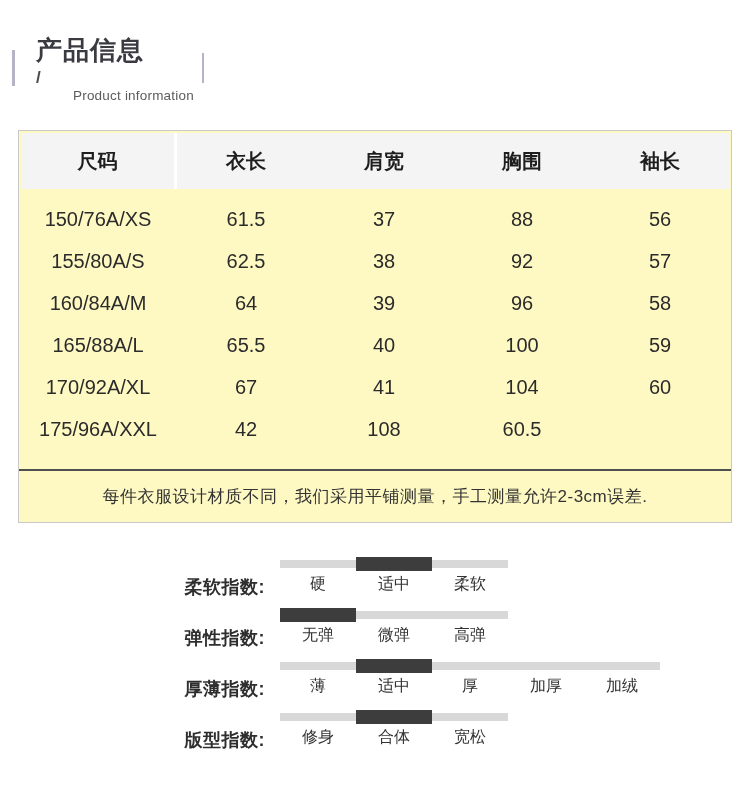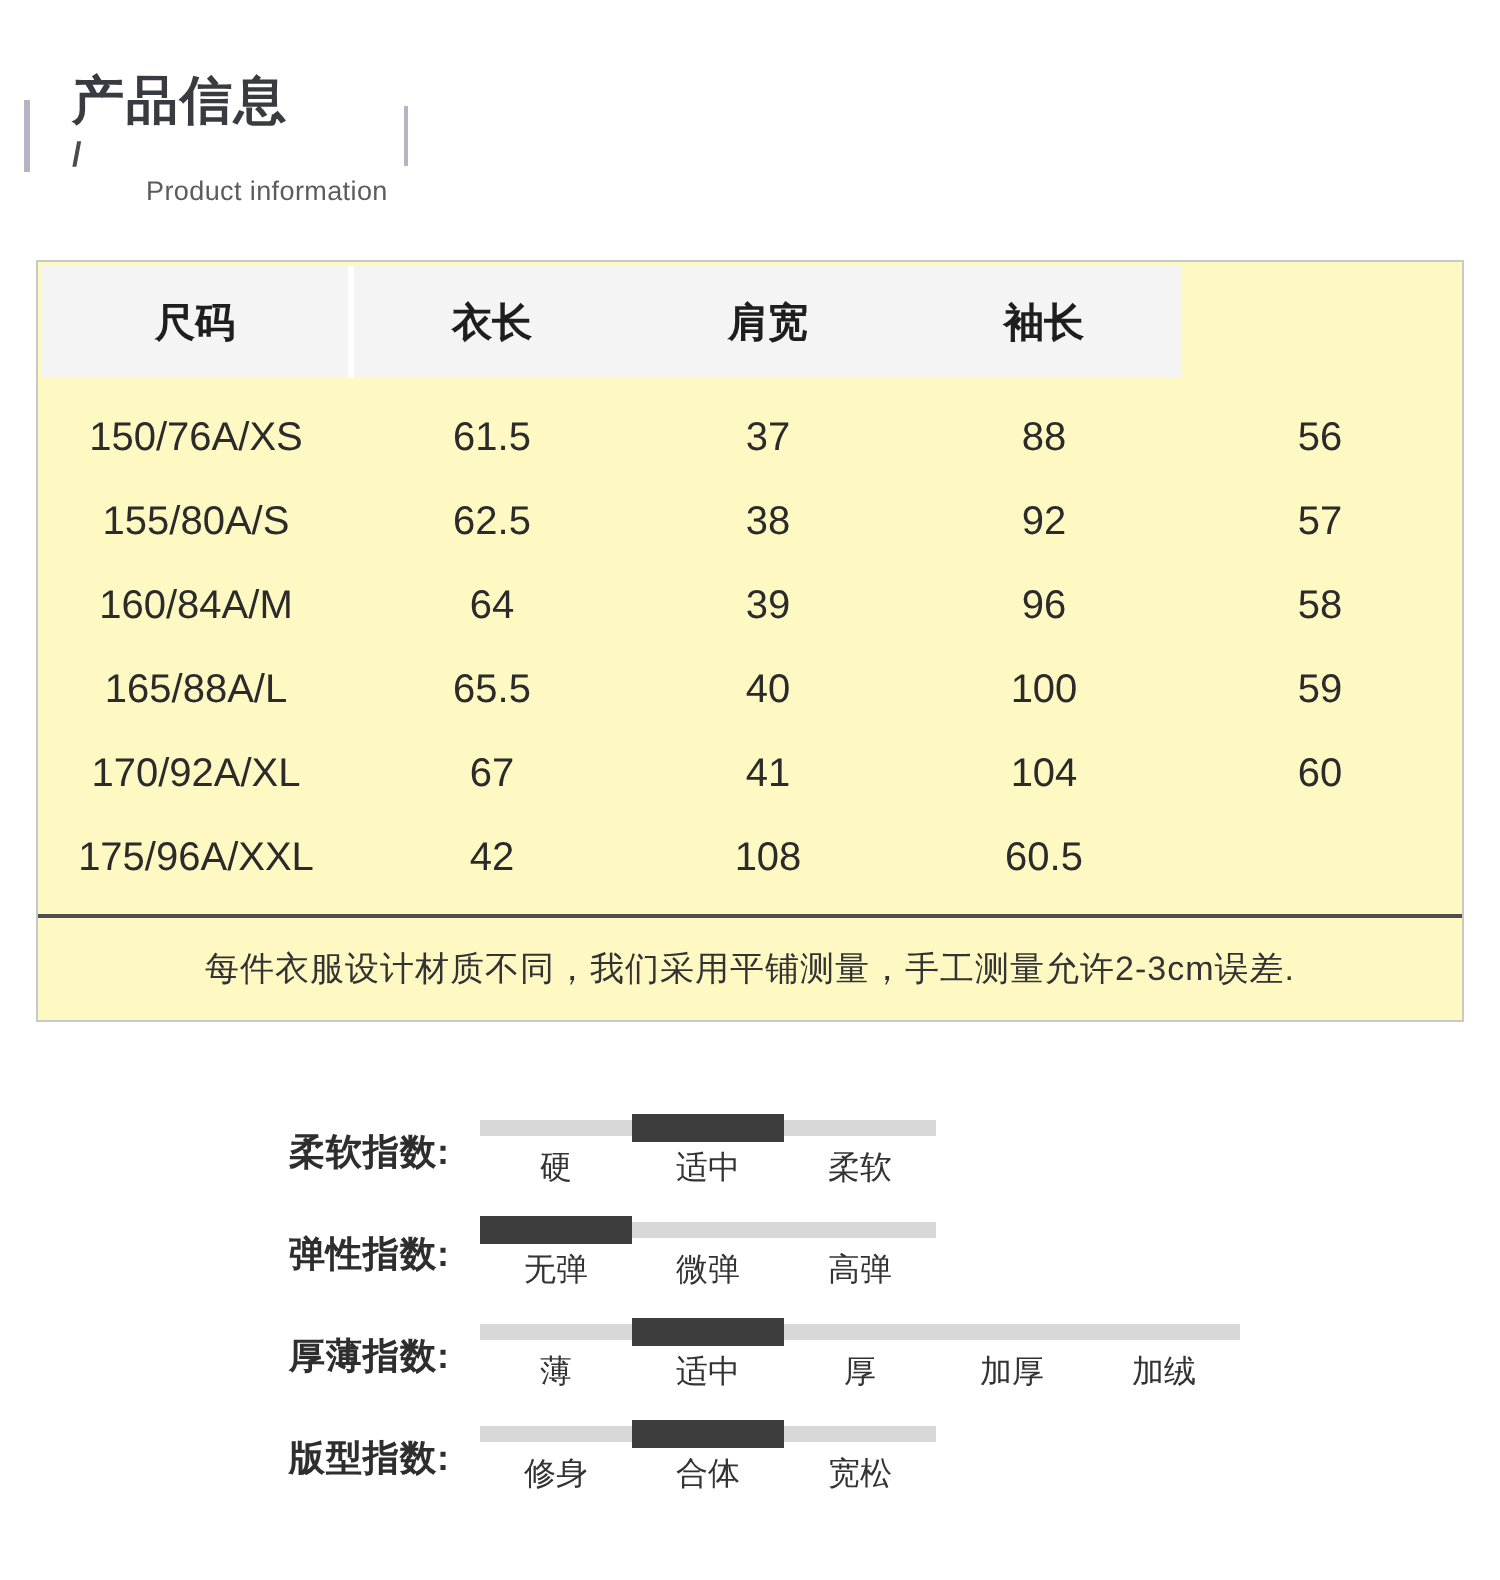--- a/index.html
+++ b/index.html
@@ -21,31 +21,31 @@
   .sec-sub{font-size:13.5px;color:#5c5c5c;margin-left:2px;letter-spacing:.2px;padding-left:37px;}
 
   
   .size-table{position:absolute;left:18px;top:130px;width:714px;border:1px solid #c9c9c9;background:#fef9c3;}
   .thead{display:flex;margin:2px 2px 0 2px;}
   .th{background:#f4f4f4;height:56px;display:flex;align-items:center;justify-content:center;
       font-weight:bold;font-size:20px;color:#1e1e1e;}
   .col0{width:156px;}
   .col{width:138px;}
   .thead .col0{border-right:3px solid #ffffff;}
-  .tbody{padding:9px 0 7px 0;}
+  .tbody{padding:9px 0 19px 0;}
   .tr{display:flex;height:42px;align-items:center;}
   .td{text-align:center;font-size:20px;color:#2b2b2b;}
   .td.col0{width:158px;}
   .td.col{width:138px;}
   .note-row{border-top:2px solid #4f4f4f;height:53px;display:flex;align-items:center;
             justify-content:center;font-size:17px;color:#333333;letter-spacing:.5px;}
 
   
   .indexes{position:absolute;top:556px;left:0;width:750px;}
-  .idx-row{display:flex;align-items:center;margin-bottom:12px;}
+  .idx-row{display:flex;align-items:flex-end;margin-bottom:12px;padding-left:40px;}
   .idx-label{width:225px;text-align:right;font-size:18px;font-weight:bold;color:#2e2e2e;
              line-height:16px;letter-spacing:.5px;}
   .idx-body{margin-left:15px;}
   .track{display:flex;align-items:center;height:16px;}
   .seg{width:76px;height:8px;background:#d8d8d8;}
   .seg.active{height:14px;background:#3d3d3d;}
   .opts{display:flex;margin-top:2px;}
   .opt{width:76px;text-align:center;font-size:16px;color:#333333;}
 </style>
 </head>
@@ -59,20 +59,21 @@
     <span class="sec-sub">Product information</span>
   </div>
   <div class="accent-bar right"></div>
 </div>
 
 <div class="size-table">
   <div class="thead">
     <div class="th col0">尺码</div>
     <div class="th col">衣长</div>
     <div class="th col">肩宽</div>
+    <div class="th col">胸围</div>
     <div class="th col">袖长</div>
   </div>
   <div class="tbody">
     <div class="tr">
       <div class="td col0">150/76A/XS</div>
       <div class="td col">61.5</div>
       <div class="td col">37</div>
       <div class="td col">88</div>
       <div class="td col">56</div>
     </div>

